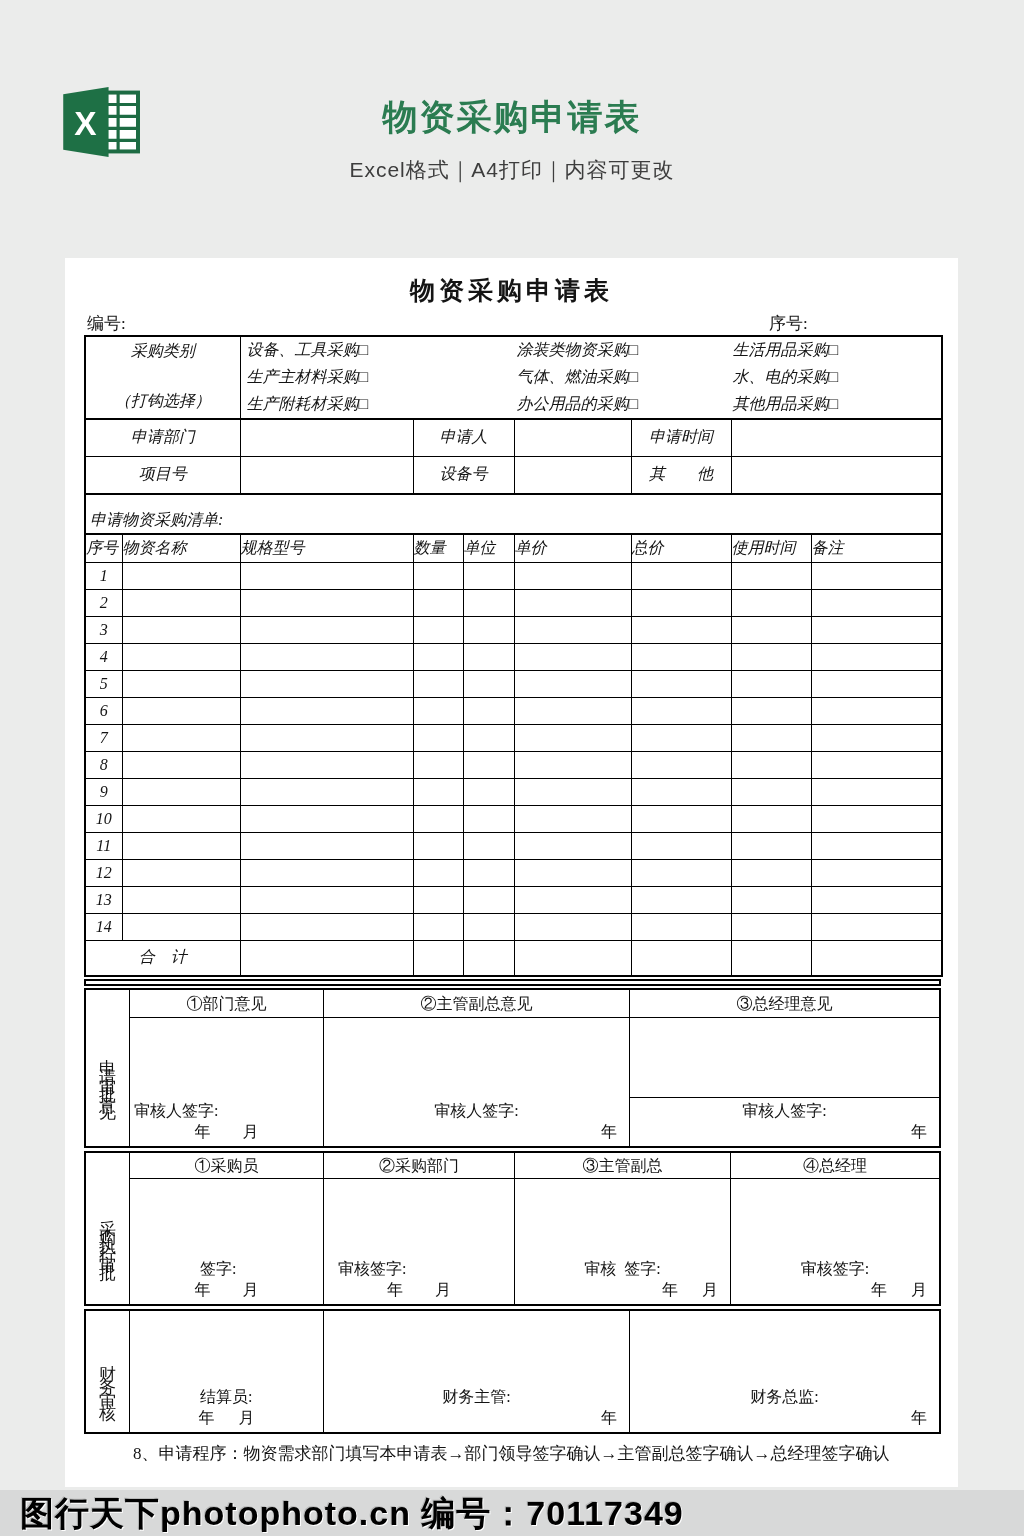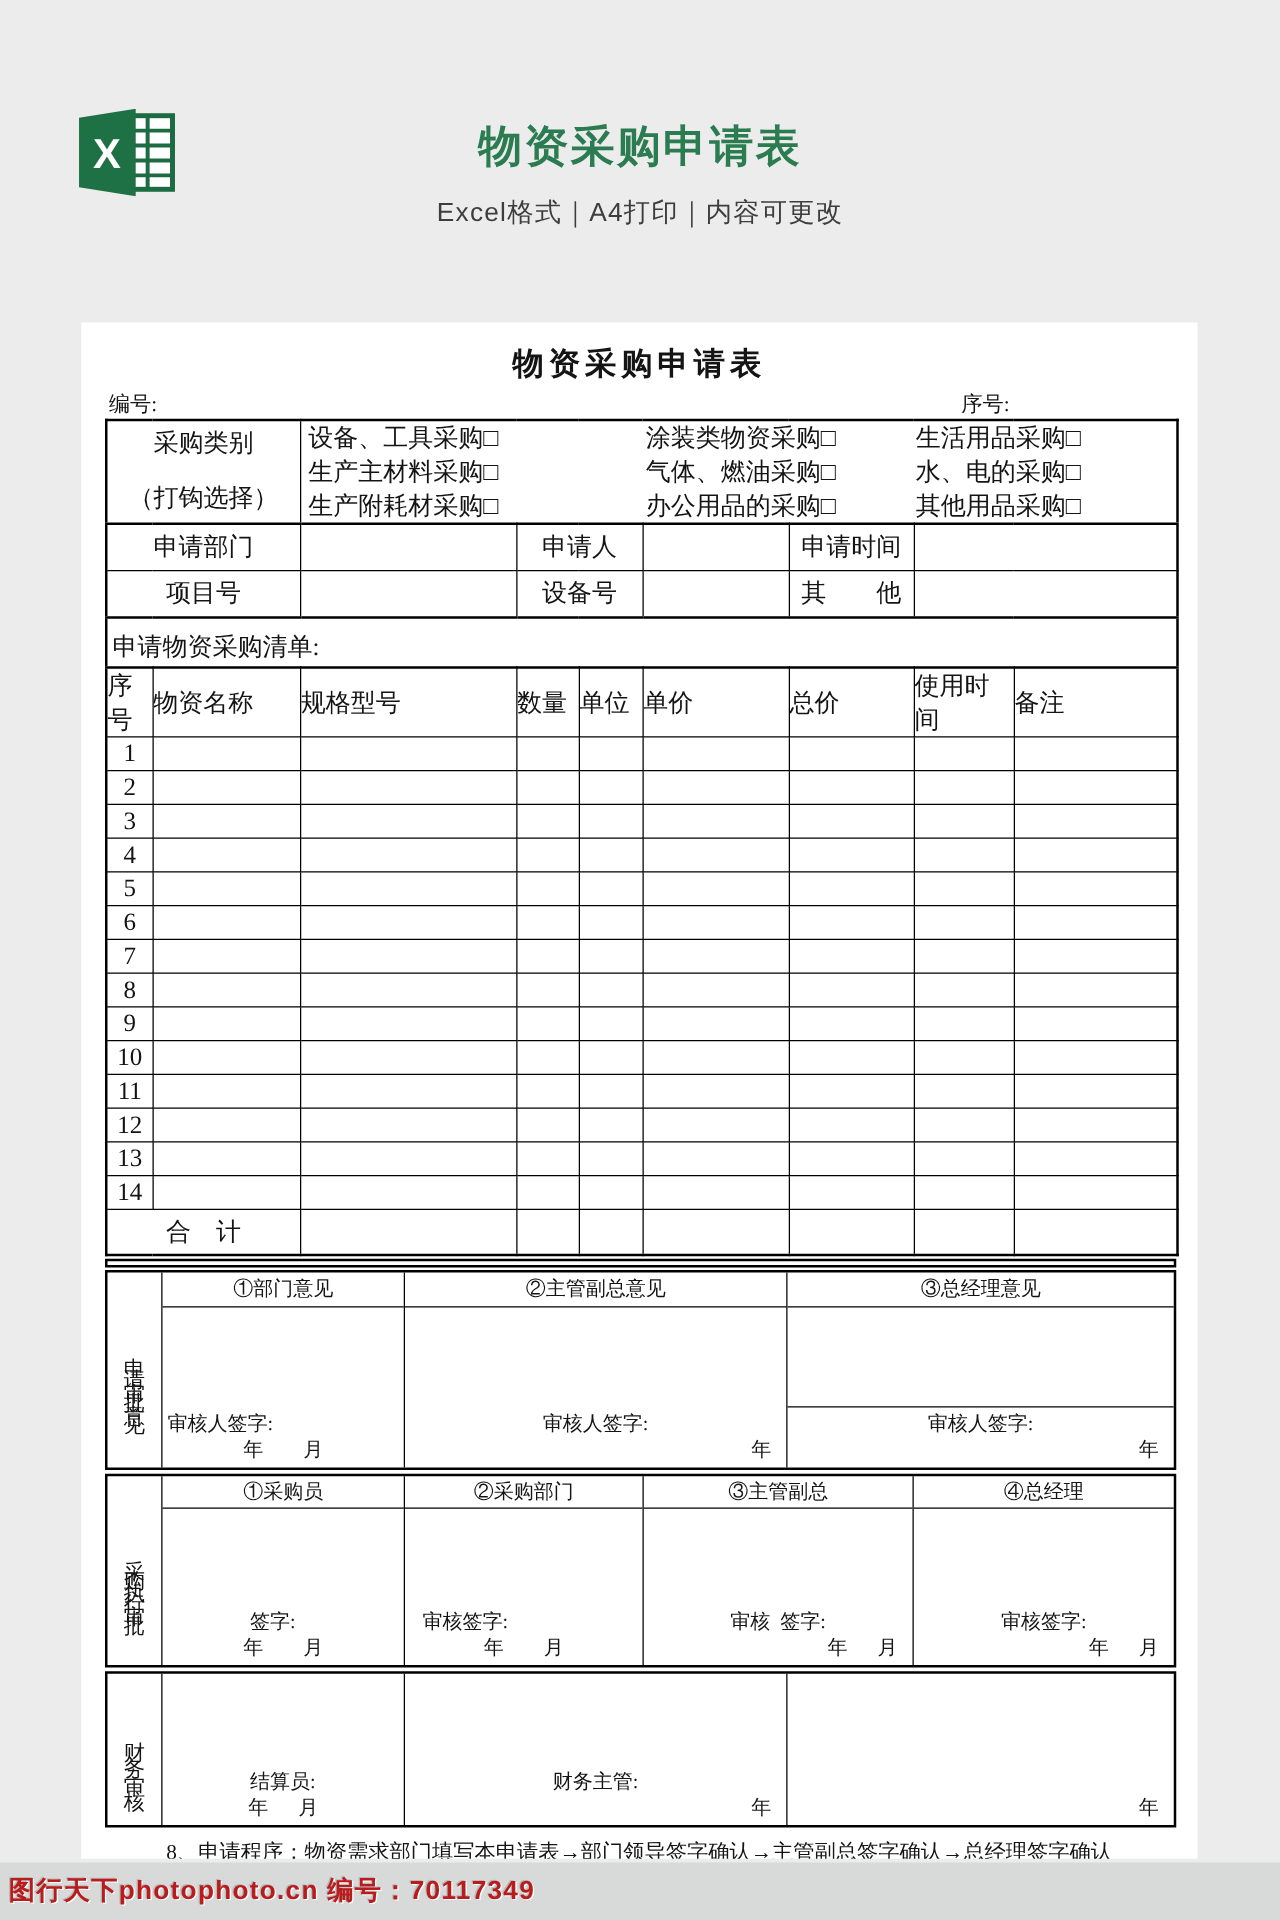--- a/index.html
+++ b/index.html
@@ -35,21 +35,21 @@
   }
   .form-title {
     text-align:center; margin-top:16px;
     font-size:25px; font-weight:600; letter-spacing:4px; height:30px;
   }
   .no-row { position:relative; height:20px; margin-top:8px; font-size:17px; }
   .doc-no { position:absolute; left:22px; top:0; }
   .serial-no { position:absolute; left:664px; top:0;margin-left:40px; }
 
   
-  table.main { border-collapse:collapse; table-layout:fixed; width:857px; margin-left:19px; margin-top:3px; font-size:20px; }
+  table.main { border-collapse:collapse; table-layout:fixed; width:857px; margin-left:19px; margin-top:3px; font-size:16px;font-style:italic; }
   table.main { border:2px solid #000; }
   table.main td, table.main th { border:1px solid #000; font-weight:normal; overflow:hidden; padding:0; }
   tr.cat-row td { height:82px; border-bottom:2px solid #000; }
   tr.info-row td { height:37px; text-align:center; }
   tr.info-row2 td { height:38px; text-align:center; border-bottom:2px solid #000; }
   tr.caption-row td { height:40px; vertical-align:bottom; text-align:left; padding:2px 4px; border-bottom:2px solid #000; }
   tr.head-row th { height:28px; text-align:left;margin-left:44px; }
   tr.item-row td { height:27px; }
   tr.item-row td:first-child { text-align:center; }
   tr.total-row td { height:36px; }
@@ -89,22 +89,22 @@
   .split-top { height:80px; border-bottom:1px solid #000; flex:0 0 80px; }
 
   
   .notes { margin-left:35px; margin-top:7px; font-size:17px; line-height:26px; white-space:nowrap; }
   .note-2 { margin-left:33px; }
 
   
   .wm-bar { position:absolute; left:0; top:1490px; width:1024px; height:46px; background:#d8d9d9; }
   .wm-text {
     font-family:"Liberation Sans","DejaVu Sans",sans-serif;
-    font-weight:bold; font-size:21px; line-height:46px; padding-left:7px;
-    color:#b91c1c; letter-spacing:1px;
+    font-weight:bold; font-size:34px; line-height:46px; padding-left:20px;
+    color:#000000; letter-spacing:1px;
     text-shadow:-1px -1px 0 #b9baba, 1px 1px 0 #ffffff;
   }
 </style>
 </head>
 <body>
 
 <div class="stage">
 
   <div class="excel-icon">
     <svg width="80" height="70" viewBox="0 0 100 88">
@@ -458,20 +458,21 @@
           <div class="sec-body">
             <div class="sig-block">
               <div class="sig-name ctr">财务主管:</div>
               <div class="sig-date rgt">年</div>
             </div>
           </div>
         </div>
         <div class="sec-col" style="flex:1 1 auto">
           <div class="sec-body">
             <div class="sig-block">
+              <div class="sig-name ctr">财务总监:</div>
               <div class="sig-date rgt">年</div>
             </div>
           </div>
         </div>
       </div>
     </div>
 
     <div class="notes">
       <div class="note-2">8、申请程序：物资需求部门填写本申请表→部门领导签字确认→主管副总签字确认→总经理签字确认</div>
     </div>

